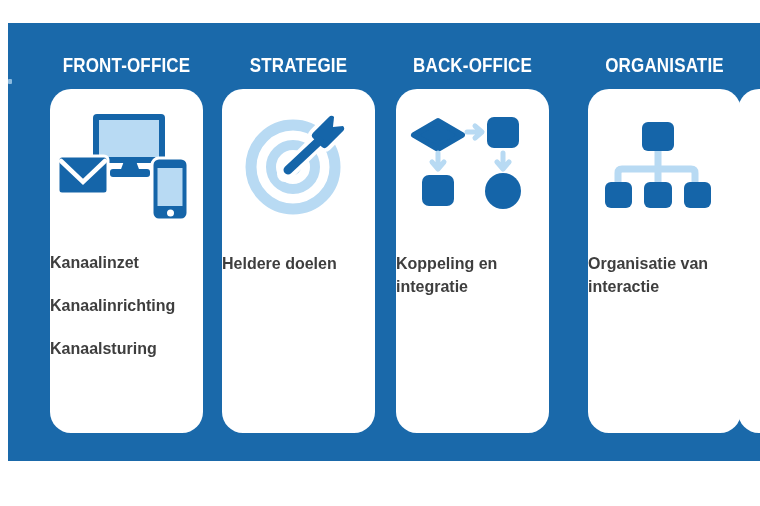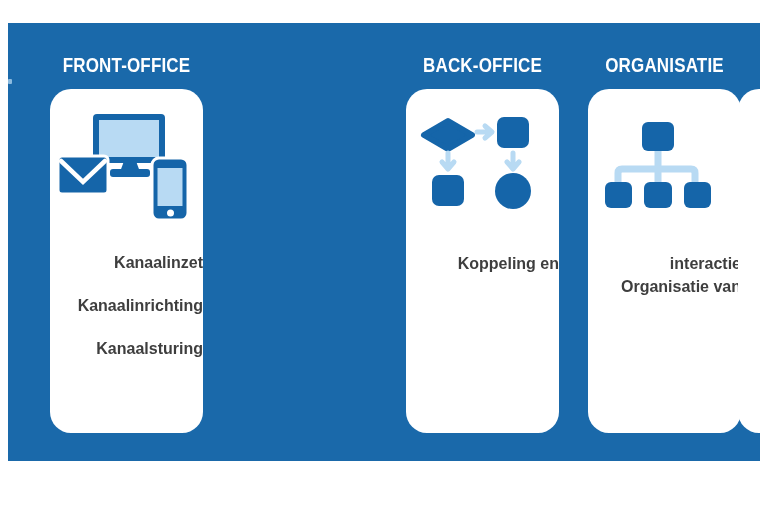--- a/index.html
+++ b/index.html
@@ -19,34 +19,34 @@
   }
   .panel{
     position:absolute;left:8px;top:23px;width:752px;height:438px;
     background:var(--panel-blue);
   }
   .edge-fragment{
     position:absolute;left:0;top:56px;width:4px;height:5px;
     background:var(--edge-fragment);border-radius:1px;
   }
   .column{position:absolute;top:54px;width:153px;}
-  .col-0{left:50px;} .col-1{left:222px;} .col-2{left:406px;} .col-3{left:588px;}
+  .col-0{left:50px;} .col-1{left:222px;} .col-2{left:396px;} .col-3{left:588px;}
   .col-header{
     width:153px;height:22px;line-height:22px;text-align:center;
     font-size:20px;font-weight:700;letter-spacing:.2px;color:var(--header-text);
     transform:scaleX(.85);transform-origin:50% 50%;white-space:nowrap;
   }
   .card{
     position:absolute;left:0;top:35px;width:153px;height:344px;
     background:var(--card-white);border-radius:21px;
   }
   .card-partial{left:738px;top:89px;}
   .icon{position:absolute;left:0;top:0;width:153px;height:150px;display:block;}
   .card-text{
-    position:absolute;left:0;top:163px;width:153px;text-align:right;
+    position:absolute;left:0;top:163px;width:153px;text-align:left;
     font-size:16px;font-weight:700;color:var(--body-text);
   }
   .item{line-height:22px;margin-bottom:21px;}
   .line{line-height:23px;}
   
   .ic-d{fill:var(--icon-blue);}
   .ic-l{fill:var(--icon-light-blue);}
   .ic-w{fill:#fff;}
   .no-f{fill:none;}
   .st-l{stroke:var(--icon-light-blue);}
@@ -82,50 +82,74 @@
         </g>
       </svg>
       <div class="card-text">
         <div class="item">Kanaalinzet</div>
         <div class="item">Kanaalinrichting</div>
         <div class="item">Kanaalsturing</div>
       </div>
     </div>
   </section>
 
+  <section class="column col-1">
+    <h2 class="col-header">STRATEGIE</h2>
+    <div class="card">
+      <svg class="icon" viewBox="0 0 153 150" aria-hidden="true">
+        <g>
+          <circle class="no-f st-l" cx="71" cy="78" r="42" stroke-width="11"></circle>
+          <circle class="no-f st-l" cx="71" cy="78" r="22" stroke-width="10"></circle>
+          <circle class="ic-l" cx="71" cy="78" r="8"></circle>
+        </g>
+        <g>
+          <line class="st-w" x1="63" y1="85" x2="100" y2="48" stroke-width="16" stroke-linecap="round"></line>
+          <g transform="rotate(-45 106 43)">
+            <rect class="ic-d st-w" x="89" y="31" width="34" height="24" rx="6" stroke-width="4"></rect>
+            <polygon class="ic-w" points="123,35 113,43 123,51"></polygon>
+          </g>
+          <line class="st-d" x1="66" y1="81" x2="97" y2="52" stroke-width="9" stroke-linecap="round"></line>
+        </g>
+      </svg>
+      <div class="card-text">
+        <div class="line">Heldere doelen</div>
+      </div>
+    </div>
+  </section>
 
   <section class="column col-2">
     <h2 class="col-header">BACK-OFFICE</h2>
     <div class="card">
       <svg class="icon" viewBox="0 0 153 150" aria-hidden="true">
         <polygon class="ic-d st-d" points="42,32 66,46 42,60 18,46" stroke-width="6" stroke-linejoin="round"></polygon>
         <rect class="ic-d" x="91" y="28" width="32" height="31" rx="7"></rect>
         <rect class="ic-d" x="26" y="86" width="32" height="31" rx="7"></rect>
         <circle class="ic-d" cx="107" cy="102" r="18"></circle>
         <path class="no-f st-l" d="M71,43 H85 M79,37 L86,43 L79,49" stroke-width="5" stroke-linecap="round" stroke-linejoin="round"></path>
         <path class="no-f st-l" d="M42,64 V79 M36,73 L42,80 L48,73" stroke-width="5" stroke-linecap="round" stroke-linejoin="round"></path>
         <path class="no-f st-l" d="M107,64 V79 M101,73 L107,80 L113,73" stroke-width="5" stroke-linecap="round" stroke-linejoin="round"></path>
       </svg>
       <div class="card-text">
         <div class="line">Koppeling en</div>
+        <div class="line">integratie</div>
       </div>
     </div>
   </section>
 
   <section class="column col-3">
     <h2 class="col-header">ORGANISATIE</h2>
     <div class="card">
       <svg class="icon" viewBox="0 0 153 150" aria-hidden="true">
         <path class="no-f st-l" d="M70,60 V93 M30,94 V84 Q30,80 34,80 H103 Q107,80 107,84 V94" stroke-width="7" stroke-linecap="butt"></path>
         <rect class="ic-d" x="54" y="33" width="32" height="29" rx="6"></rect>
         <rect class="ic-d" x="17" y="93" width="27" height="26" rx="6"></rect>
         <rect class="ic-d" x="56" y="93" width="28" height="26" rx="6"></rect>
         <rect class="ic-d" x="96" y="93" width="27" height="26" rx="6"></rect>
       </svg>
       <div class="card-text">
+        <div class="line">Organisatie van</div>
         <div class="line">interactie</div>
-        <div class="line">Organisatie van</div>
       </div>
     </div>
   </section>
 
   <div class="card card-partial"></div>
 </div>
 
 </body></html>

